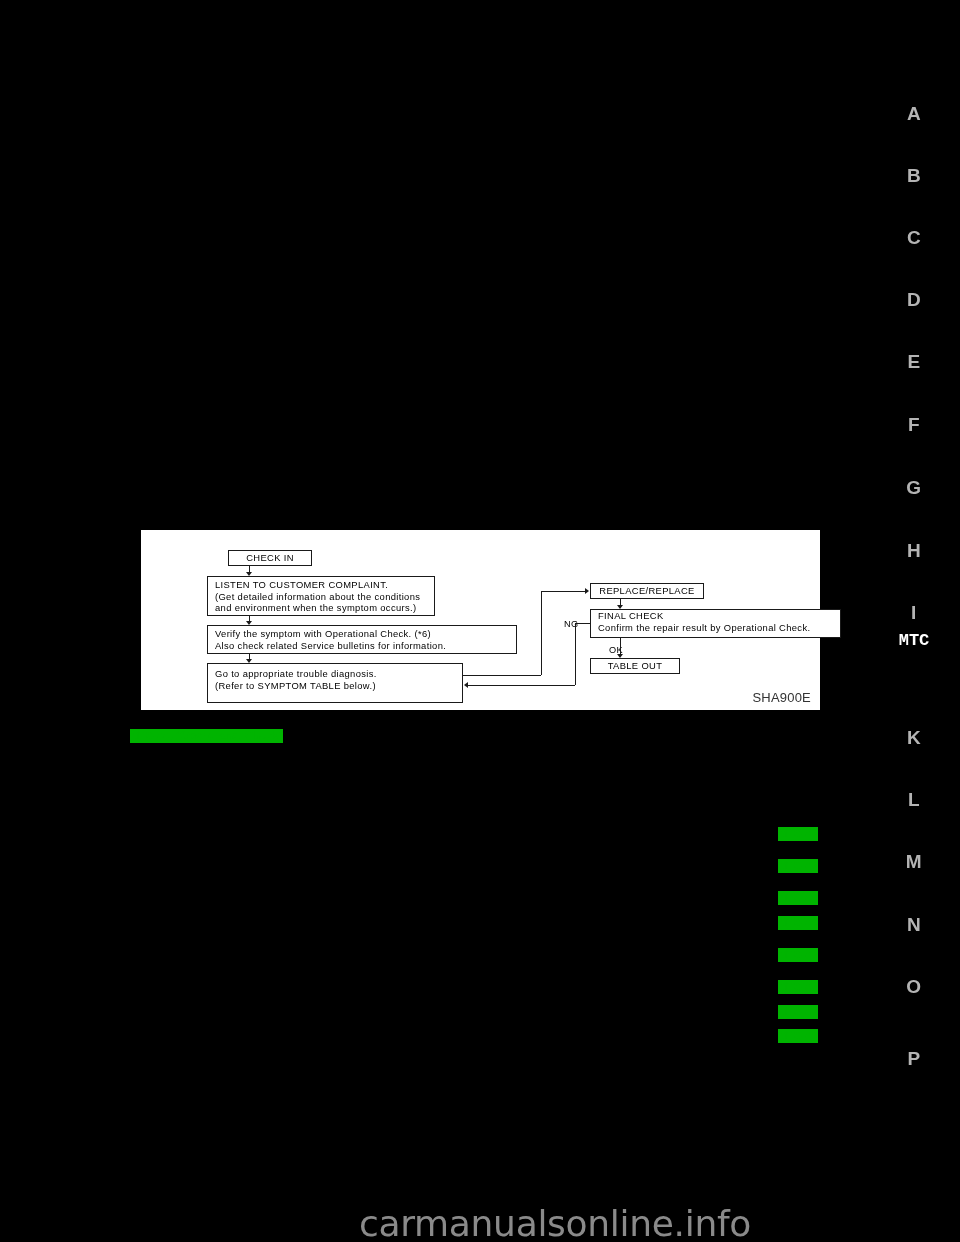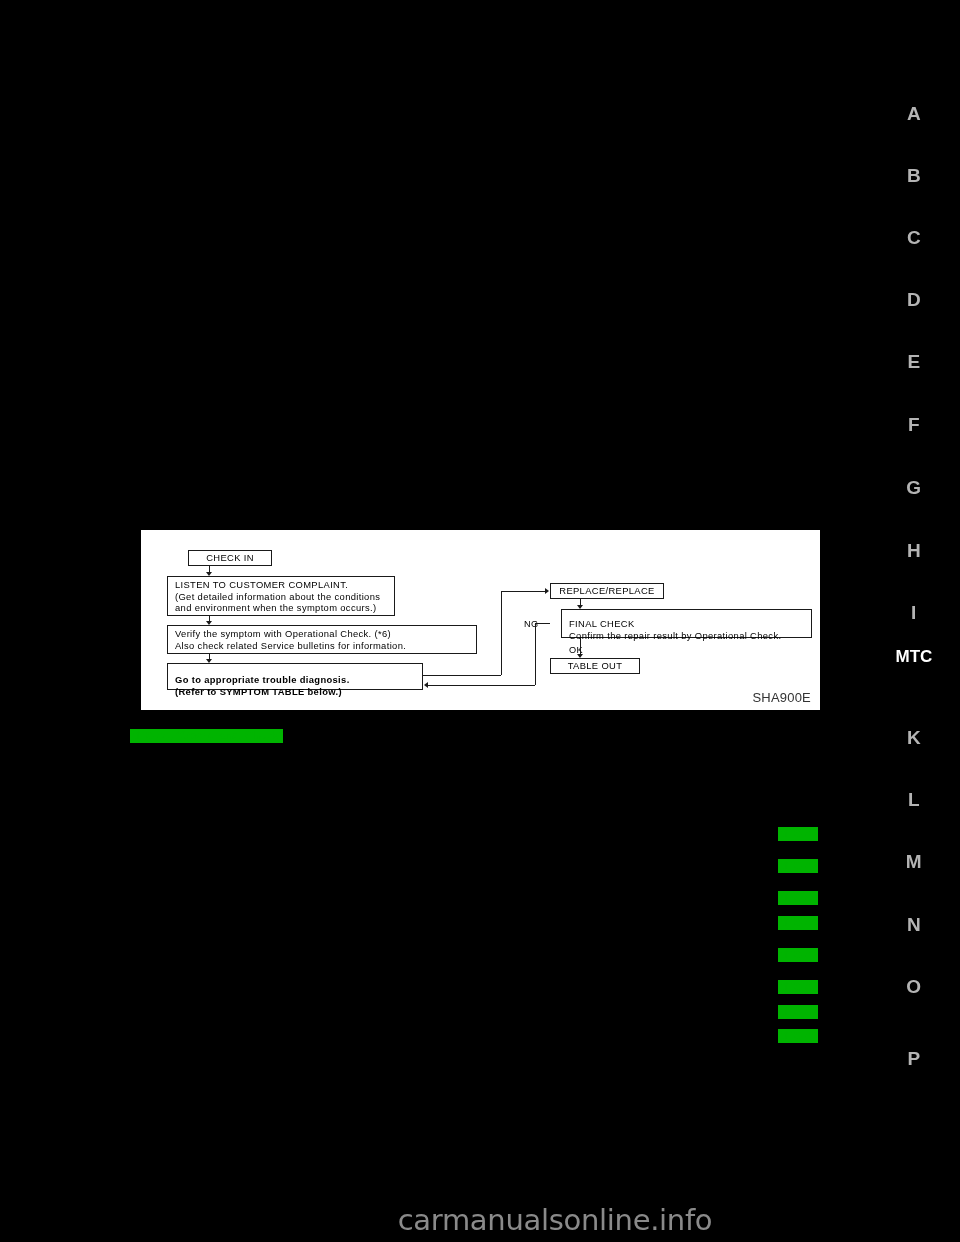--- a/index.html
+++ b/index.html
@@ -48,20 +48,21 @@
     width: 685px;
     height: 186px;
     background: #ffffff;
     border: 3px solid #000000;
     box-sizing: border-box;
   }
   #figure-inner {
     position: absolute;
     inset: 0;
     background: #ffffff;
+    margin-left: 40px;
   }
 
   .fbox {
     position: absolute;
     box-sizing: border-box;
     border: 1px solid #1a1a1a;
     background: #ffffff;
     color: #000000;
     font-family: "Liberation Sans", sans-serif;
     font-size: 9.4px;
@@ -145,61 +146,61 @@
   }
 
   
   #watermark {
     position: absolute;
     left: 0;
     top: 1206px;
     width: 960px;
     text-align: center;
     font-family: "DejaVu Sans", sans-serif;
-    font-size: 29px;
+    font-size: 36px;
     color: #8a8a8a;
     letter-spacing: -0.3px;
     line-height: 1;
   }
   #watermark-pad { padding-left: 150px; }
 </style>
 </head>
 <body>
 
 <div id="index-rail">
     <div class="rail-item" style="top: 104px;">A</div>
     <div class="rail-item" style="top: 166px;">B</div>
     <div class="rail-item" style="top: 228px;">C</div>
     <div class="rail-item" style="top: 290px;">D</div>
     <div class="rail-item" style="top: 352px;">E</div>
     <div class="rail-item" style="top: 415px;">F</div>
     <div class="rail-item" style="top: 478px;">G</div>
     <div class="rail-item" style="top: 541px;">H</div>
     <div class="rail-item" style="top: 603px;">I</div>
-    <div class="rail-item current" style="top: 648px;">MTC</div>
+    <div class="rail-item current" style="top: 632px; font-family: Liberation Mono, monospace;">MTC</div>
     <div class="rail-item" style="top: 728px;">K</div>
     <div class="rail-item" style="top: 790px;">L</div>
     <div class="rail-item" style="top: 852px;">M</div>
     <div class="rail-item" style="top: 915px;">N</div>
     <div class="rail-item" style="top: 977px;">O</div>
     <div class="rail-item" style="top: 1049px;">P</div>
   </div>
 
 <div id="figure-panel">
   <div id="figure-inner">
       <div class="fbox center" style="left: 47px; top: 20px; width: 84px; height: 16px; display: flex; align-items: center; justify-content: center;">CHECK IN</div>
       <div class="fbox" style="left: 26px; top: 46px; width: 228px; height: 40px; padding-top: 2px;">LISTEN TO CUSTOMER COMPLAINT.
 (Get detailed information about the conditions
 and environment when the symptom occurs.)</div>
       <div class="fbox" style="left: 26px; top: 95px; width: 310px; height: 29px; padding-top: 2px;">Verify the symptom with Operational Check. (*6)
 Also check related Service bulletins for information.</div>
-      <div class="fbox" style="left: 26px; top: 133px; width: 256px; height: 27px; padding-top: 10px; font-weight: bold;">Go to appropriate trouble diagnosis.
+      <div class="fbox" style="left: 26px; top: 133px; width: 256px; height: 40px; padding-top: 4px;">Go to appropriate trouble diagnosis.
 (Refer to SYMPTOM TABLE below.)</div>
       <div class="fbox center" style="left: 409px; top: 53px; width: 114px; height: 16px; display: flex; align-items: center; justify-content: center;">REPLACE/REPLACE</div>
-      <div class="fbox" style="left: 420px; top: 79px; width: 251px; height: 29px; padding-top: 8px;">FINAL CHECK
+      <div class="fbox" style="left: 409px; top: 79px; width: 251px; height: 29px; padding-top: 0;">FINAL CHECK
 Confirm the repair result by Operational Check.</div>
       <div class="fbox center" style="left: 409px; top: 128px; width: 90px; height: 16px; display: flex; align-items: center; justify-content: center;">TABLE OUT</div>
       <div class="flabel" style="left: 383px; top: 90px;">NG</div>
       <div class="flabel" style="left: 428px; top: 116px;">OK</div>
       <div class="conn v" style="left: 68px; top: 36px; height: 7px;"></div>
       <div class="arrowhead-down" style="left: 65px; top: 42px;"></div>
       <div class="conn v" style="left: 68px; top: 86px; height: 6px;"></div>
       <div class="arrowhead-down" style="left: 65px; top: 91px;"></div>
       <div class="conn v" style="left: 68px; top: 124px; height: 6px;"></div>
       <div class="arrowhead-down" style="left: 65px; top: 129px;"></div>

